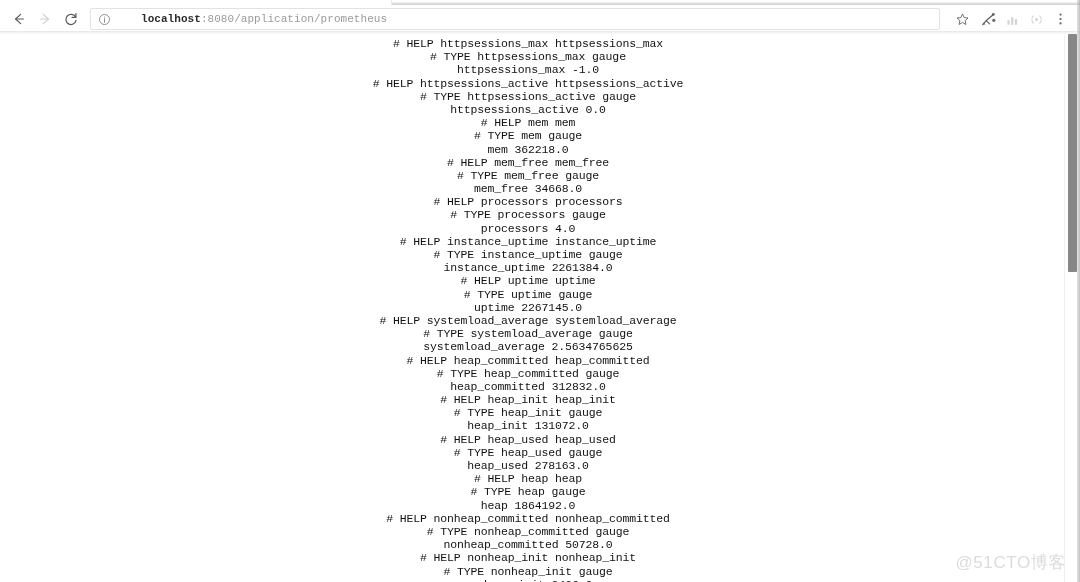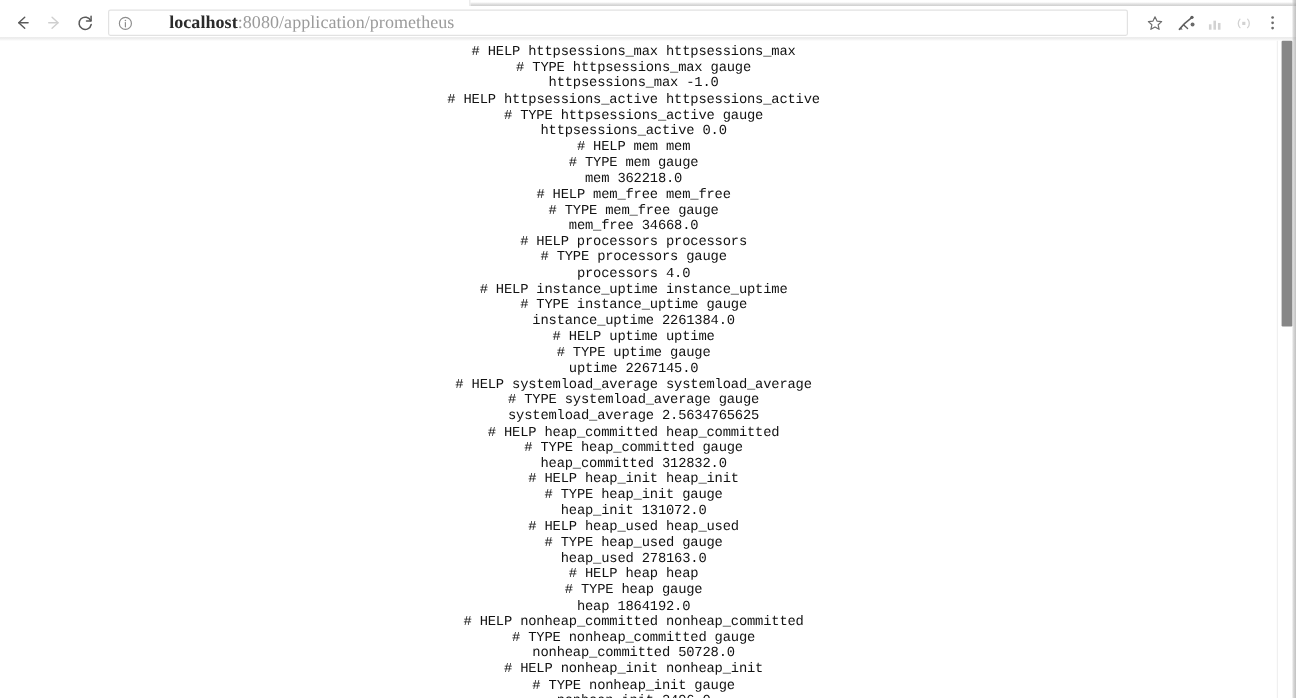--- a/index.html
+++ b/index.html
@@ -80,22 +80,22 @@
     border: 1px solid #e2e2e2;
     border-radius: 2px;
     display: flex;
     align-items: center;
     padding: 0 6px 0 7px;
     min-width: 0;
     overflow: hidden;
   }
   .info-icon { flex: 0 0 auto; display: flex; align-items: center; margin-right: 6px; }
   .url-text {
-    font-family: Liberation Serif, serif;
-    font-size: 15px;
+    font-family: Liberation Mono, monospace;
+    font-size: 11px;
     color: #9b9b9b;
     white-space: nowrap;
     overflow: hidden;
     letter-spacing: 0.05px;
     padding-left: 24px;
   }
   .url-host { color: #2b2b2b; font-weight: bold; }
 
   .tool-icon {
     width: 24px; height: 26px;
@@ -260,14 +260,15 @@
 
   <div class="page">
     <div class="metrics" id="metrics-body"><div class="line"># HELP httpsessions_max httpsessions_max</div><div class="line"># TYPE httpsessions_max gauge</div><div class="line">httpsessions_max -1.0</div><div class="line"># HELP httpsessions_active httpsessions_active</div><div class="line"># TYPE httpsessions_active gauge</div><div class="line">httpsessions_active 0.0</div><div class="line"># HELP mem mem</div><div class="line"># TYPE mem gauge</div><div class="line">mem 362218.0</div><div class="line"># HELP mem_free mem_free</div><div class="line"># TYPE mem_free gauge</div><div class="line">mem_free 34668.0</div><div class="line"># HELP processors processors</div><div class="line"># TYPE processors gauge</div><div class="line">processors 4.0</div><div class="line"># HELP instance_uptime instance_uptime</div><div class="line"># TYPE instance_uptime gauge</div><div class="line">instance_uptime 2261384.0</div><div class="line"># HELP uptime uptime</div><div class="line"># TYPE uptime gauge</div><div class="line">uptime 2267145.0</div><div class="line"># HELP systemload_average systemload_average</div><div class="line"># TYPE systemload_average gauge</div><div class="line">systemload_average 2.5634765625</div><div class="line"># HELP heap_committed heap_committed</div><div class="line"># TYPE heap_committed gauge</div><div class="line">heap_committed 312832.0</div><div class="line"># HELP heap_init heap_init</div><div class="line"># TYPE heap_init gauge</div><div class="line">heap_init 131072.0</div><div class="line"># HELP heap_used heap_used</div><div class="line"># TYPE heap_used gauge</div><div class="line">heap_used 278163.0</div><div class="line"># HELP heap heap</div><div class="line"># TYPE heap gauge</div><div class="line">heap 1864192.0</div><div class="line"># HELP nonheap_committed nonheap_committed</div><div class="line"># TYPE nonheap_committed gauge</div><div class="line">nonheap_committed 50728.0</div><div class="line"># HELP nonheap_init nonheap_init</div><div class="line"># TYPE nonheap_init gauge</div><div class="line">nonheap_init 2496.0</div></div>
   </div>
 
   <div class="scrollbar-track">
     <div class="scrollbar-thumb" style="top: 0px; height: 238px;"></div>
   </div>
   <div class="scroll-edge"></div>
 
+  <div class="watermark">@51CTO博客</div>
 
 </div>
 
 </body></html>

